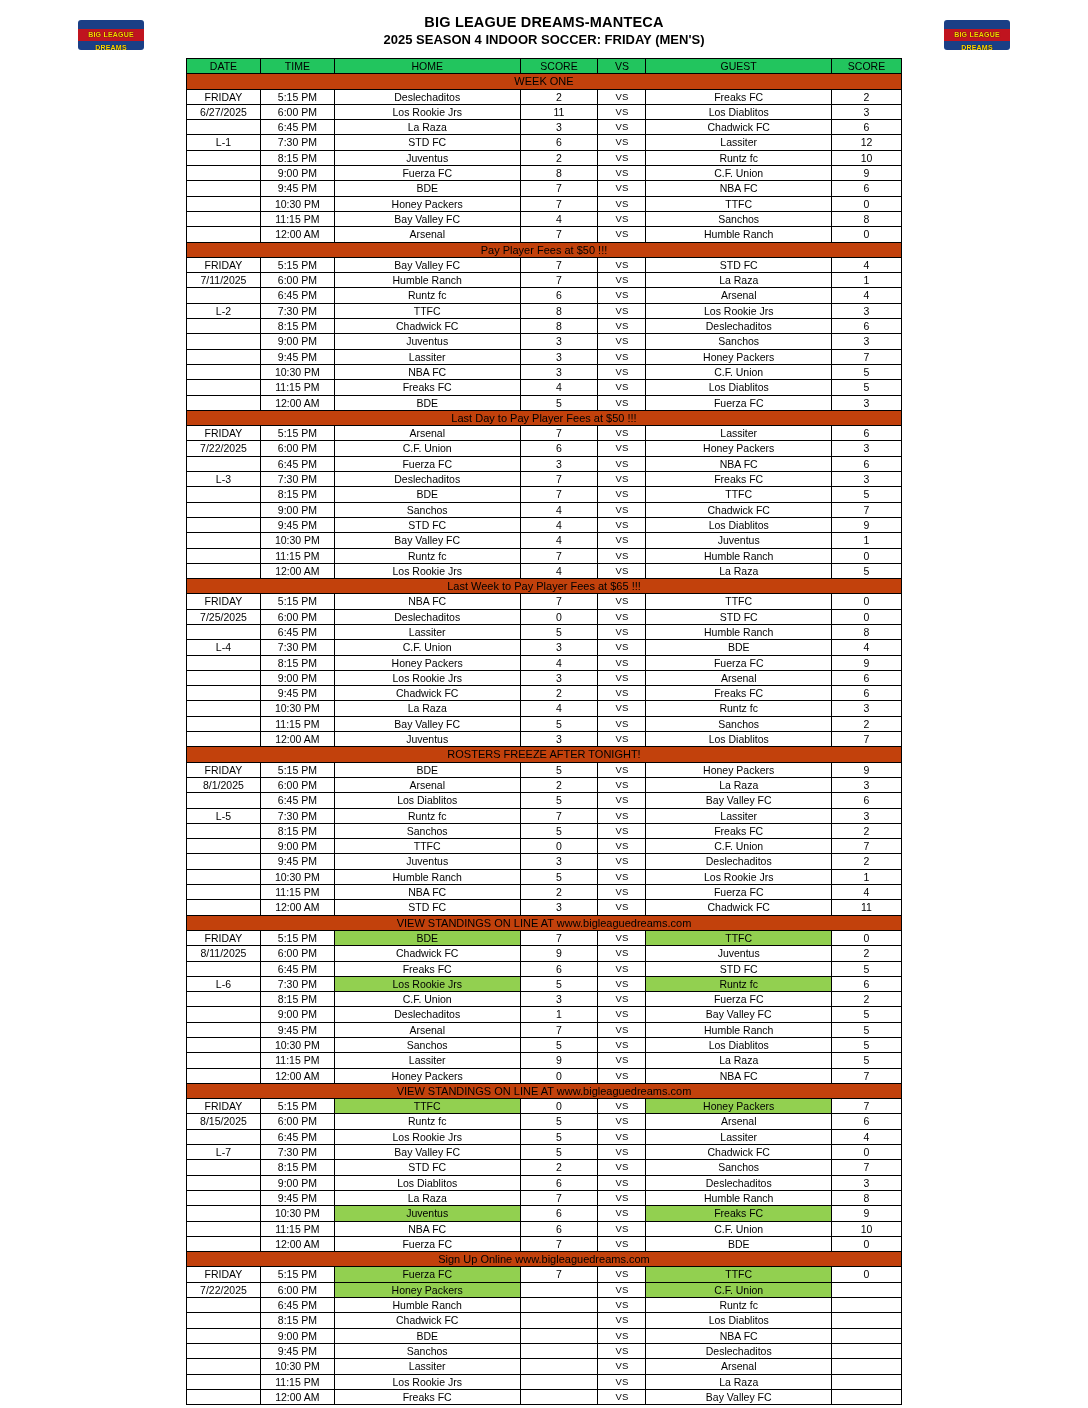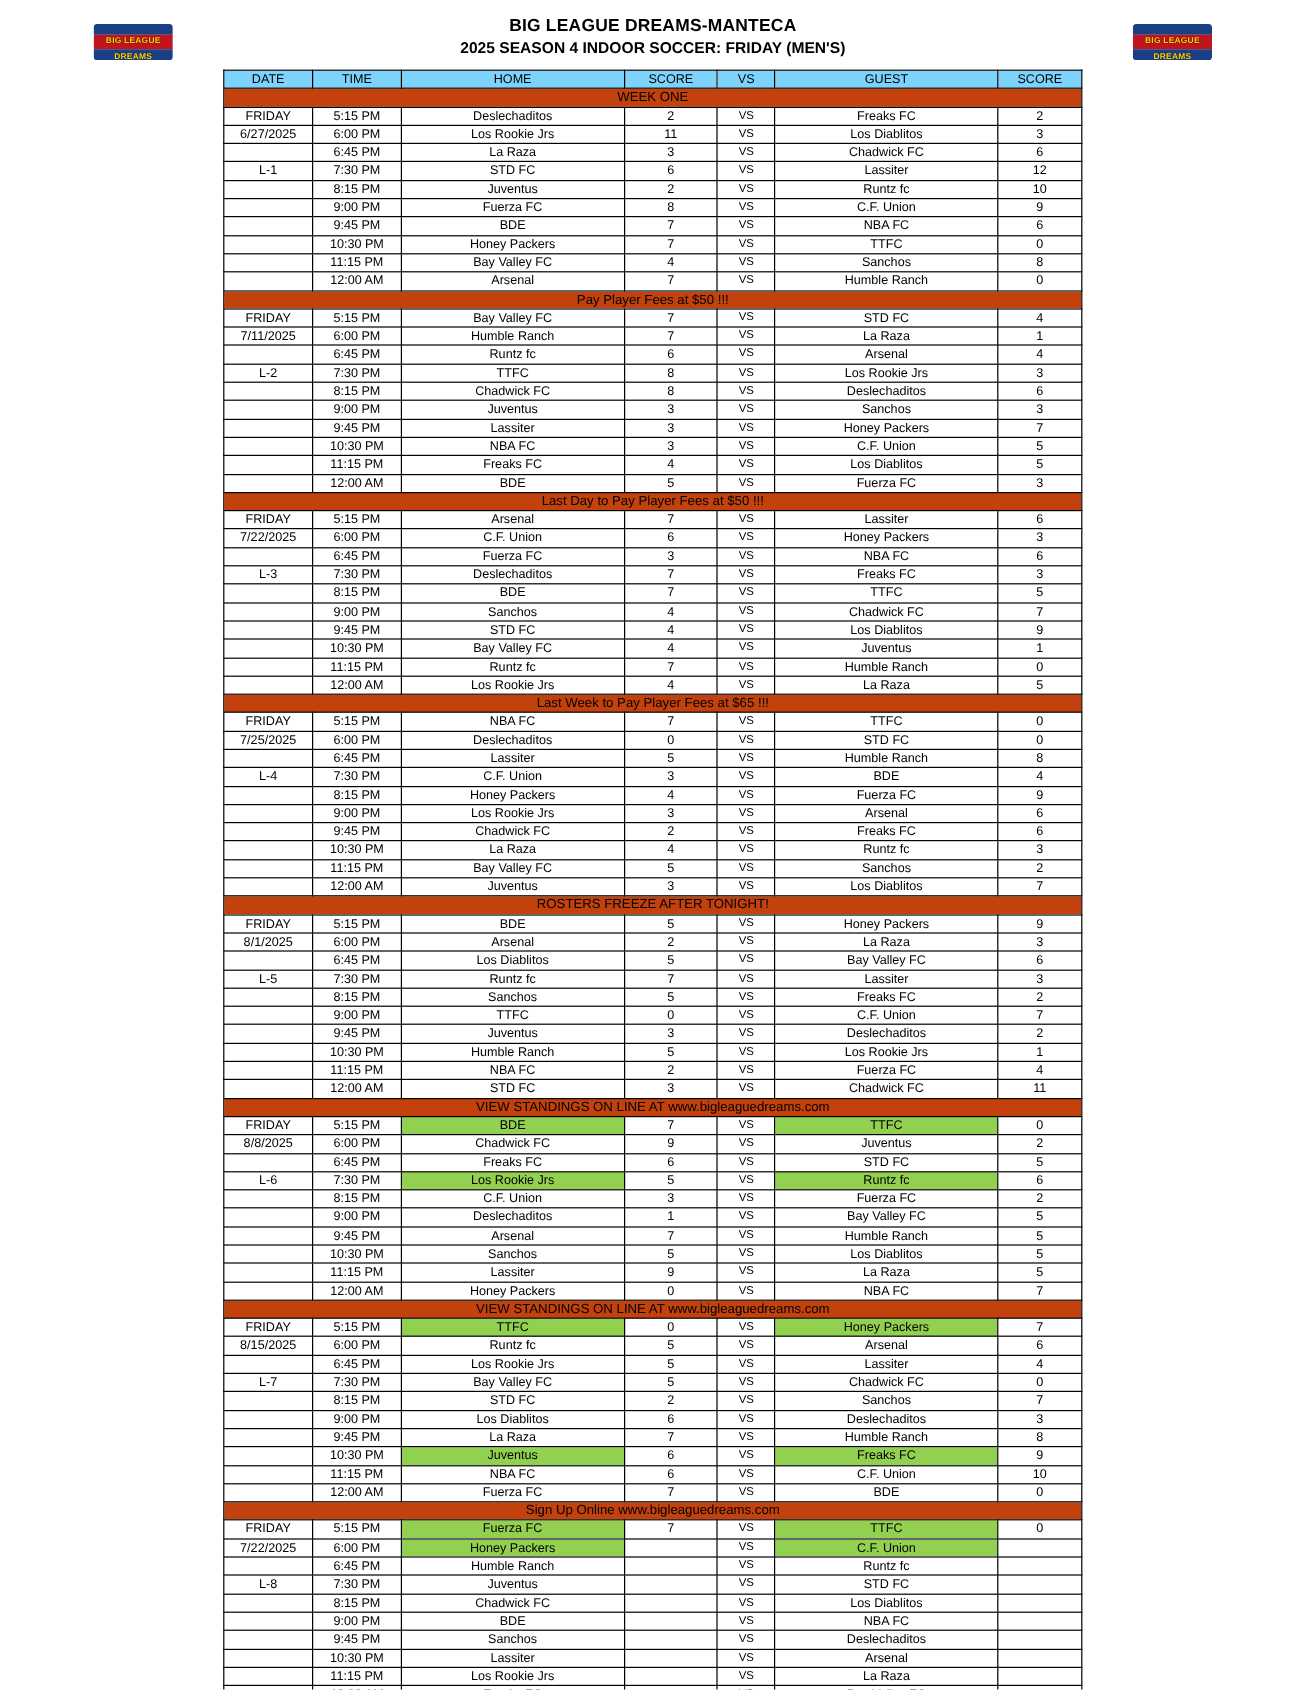--- a/index.html
+++ b/index.html
@@ -90,21 +90,21 @@
   col.c-date { width: 74px; }
   col.c-time { width: 74px; }
   col.c-home { width: 186px; }
   col.c-score { width: 78px; }
   col.c-vs { width: 48px; }
   col.c-guest { width: 186px; }
   col.c-score2 { width: 70px; }
 
   thead td {
     font-size: 10.5px;
-    background: #7dd3fc;
+    background: #22c55e;
   }
   .banner td {
     background: #c2410c;
     font-weight: bold;
     font-size: 11px;
   }
   td.hl {
     background: #92d050;
     font-weight: bold;
   }
@@ -628,21 +628,21 @@
         <tr>
           <td class="date-cell">FRIDAY</td>
           <td class="">5:15 PM</td>
           <td class="team hl">BDE</td>
           <td class="score">7</td>
           <td class="vs">VS</td>
           <td class="team hl">TTFC</td>
           <td class="score">0</td>
         </tr>
         <tr>
-          <td class="date-cell">8/8/2025</td>
+          <td class="date-cell">8/11/2025</td>
           <td class="">6:00 PM</td>
           <td class="team">Chadwick FC</td>
           <td class="score">9</td>
           <td class="vs">VS</td>
           <td class="team">Juventus</td>
           <td class="score">2</td>
         </tr>
         <tr>
           <td class="date-cell">&nbsp;</td>
           <td class="">6:45 PM</td>
@@ -829,29 +829,20 @@
           <td class="team hl">C.F. Union</td>
           <td class="score">&nbsp;</td>
         </tr>
         <tr>
           <td class="date-cell">&nbsp;</td>
           <td class="">6:45 PM</td>
           <td class="team">Humble Ranch</td>
           <td class="score">&nbsp;</td>
           <td class="vs">VS</td>
           <td class="team">Runtz fc</td>
-          <td class="score">&nbsp;</td>
-        </tr>
-        <tr>
-          <td class="date-cell">L-8</td>
-          <td class="">7:30 PM</td>
-          <td class="team">Juventus</td>
-          <td class="score">&nbsp;</td>
-          <td class="vs">VS</td>
-          <td class="team">STD FC</td>
           <td class="score">&nbsp;</td>
         </tr>
         <tr>
           <td class="date-cell">&nbsp;</td>
           <td class="">8:15 PM</td>
           <td class="team">Chadwick FC</td>
           <td class="score">&nbsp;</td>
           <td class="vs">VS</td>
           <td class="team">Los Diablitos</td>
           <td class="score">&nbsp;</td>

